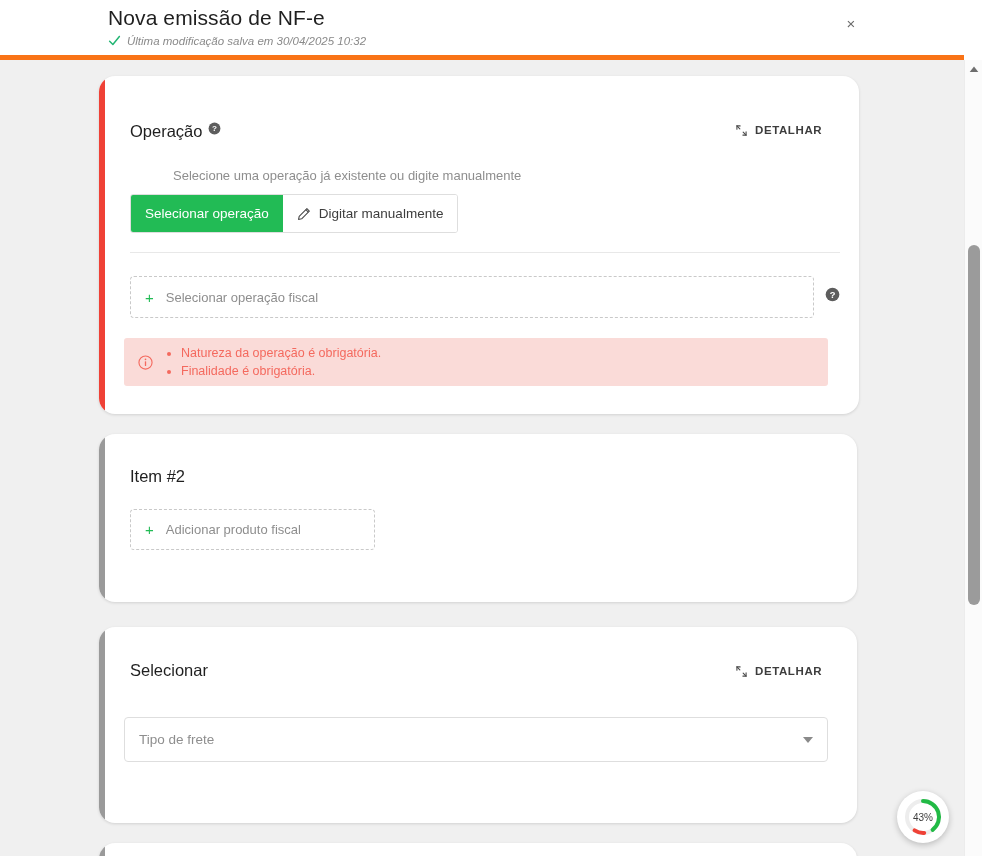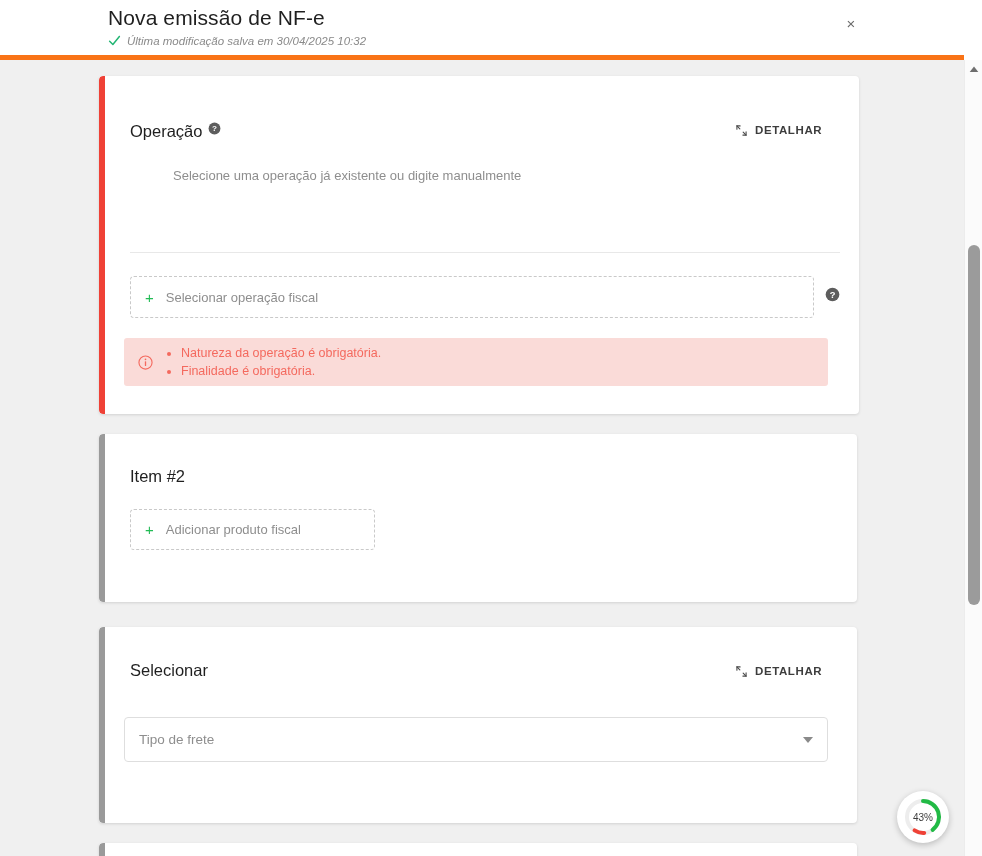--- a/index.html
+++ b/index.html
@@ -56,21 +56,21 @@
     position: absolute;
     left: 0; top: 60px;
     width: 964px; height: 796px;
     background: #f0f0f0;
     overflow: hidden;
   }
 
   .card {
     position: absolute;
     background: #ffffff;
-    border-radius: 4px;
+    border-radius: 16px;
     box-shadow: 0 1px 3px rgba(0,0,0,0.13);
     overflow: hidden;
   }
   .accent {
     position: absolute;
     left: 0; top: 0; bottom: 0;
     width: 6px;
     border-radius: 4px 0 0 4px;
   }
   .accent.red  { background: #ef4136; }
@@ -279,20 +279,34 @@
             <path d="M11 7.5 L11 11 L7.5 11" stroke="#4a4a4a" stroke-width="1.2" fill="none" stroke-linecap="round"></path>
             <path d="M1 1 L4.2 4.2" stroke="#4a4a4a" stroke-width="1.2" stroke-linecap="round"></path>
             <path d="M11 11 L7.8 7.8" stroke="#4a4a4a" stroke-width="1.2" stroke-linecap="round"></path>
           </svg>
         </span>
         <span>DETALHAR</span>
       </div>
 
       <div class="helper-text" style="left:25px; top:92px;">Selecione uma operação já existente ou digite manualmente</div>
 
+      <div class="toggle-group" style="left:25px; top:118px;">
+        <div class="toggle-btn active">
+          <span>Selecionar operação</span>
+        </div>
+        <div class="toggle-btn">
+          <span>
+            <svg class="pencil-icon" viewBox="0 0 16 16" xmlns="http://www.w3.org/2000/svg">
+              <path d="M11.3 1.9 L14.1 4.7 L5.3 13.5 L1.8 14.2 L2.5 10.7 Z" fill="none" stroke="#4a4a4a" stroke-width="1.25" stroke-linejoin="round"></path>
+              <path d="M10.1 3.1 L12.9 5.9" stroke="#4a4a4a" stroke-width="1.25"></path>
+            </svg>
+          </span>
+          <span>Digitar manualmente</span>
+        </div>
+      </div>
 
       <div class="divider" style="left:25px; top:176px; width:710px;"></div>
 
       <div class="dashed-box" style="left:25px; top:200px; width:684px; height:42px;">
         <span class="plus">+</span>
         <span class="dashed-label">Selecionar operação fiscal</span>
       </div>
 
       <div class="field-help" style="left:720px; top:211px;">
         <svg width="15" height="15" viewBox="0 0 16 16" xmlns="http://www.w3.org/2000/svg">

